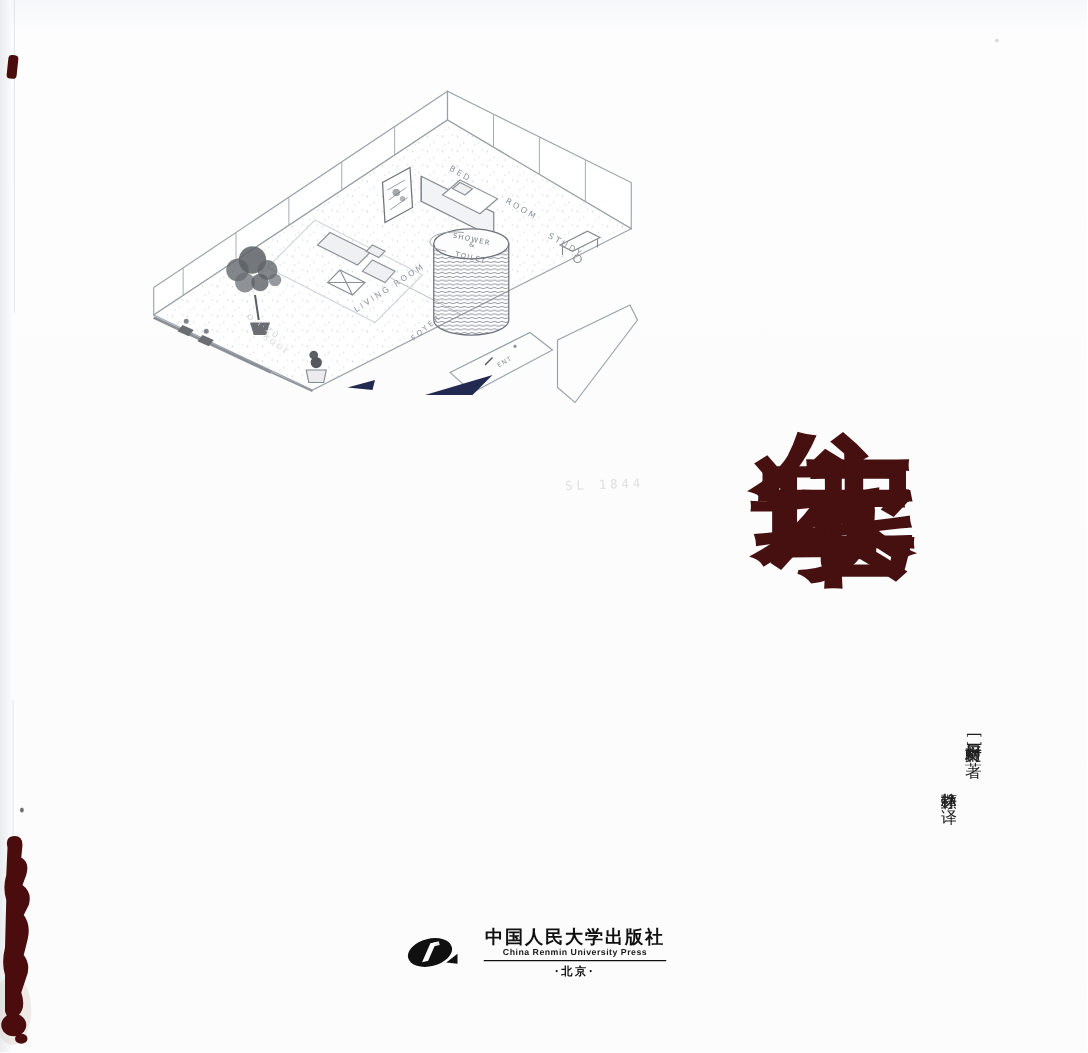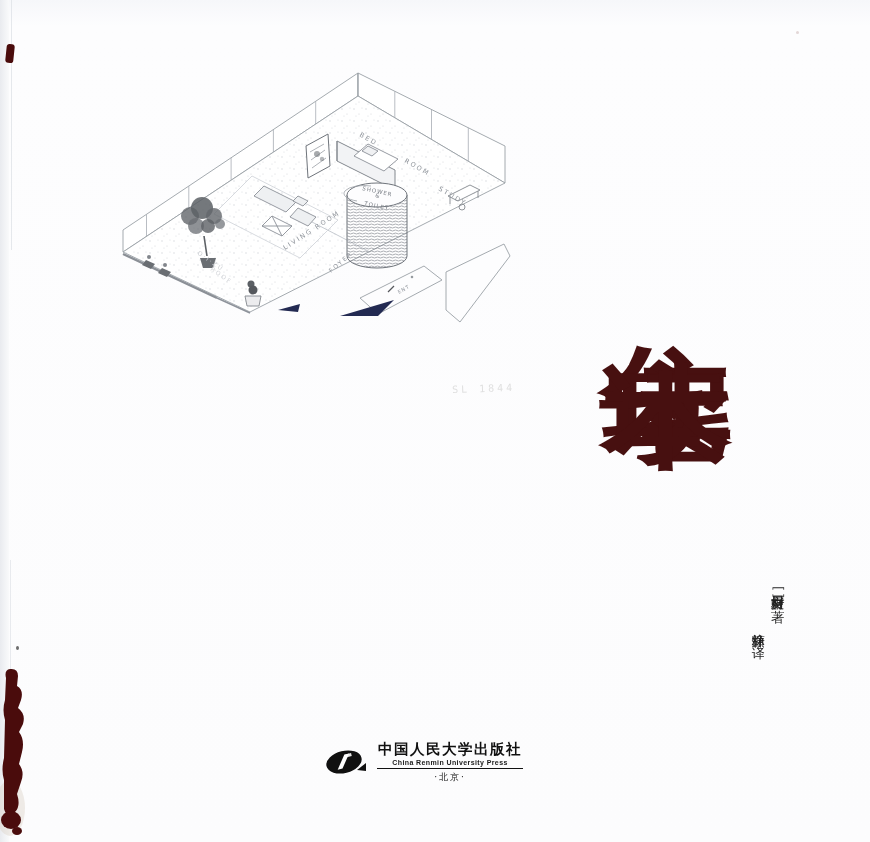--- a/index.html
+++ b/index.html
@@ -41,28 +41,28 @@
   
   .author-col{
     position:absolute;writing-mode:vertical-rl;text-orientation:upright;
     color:#1f1f1f;line-height:1.05;letter-spacing:0;
     font-family:"DejaVu Serif","Liberation Serif",serif;
   }
   .author-original{left:771px;top:585px;font-size:13.5px;height:120px;}
   .author-translator{left:751px;top:624px;font-size:13px;height:80px;}
 
   
-  .publisher{position:absolute;left:324px;top:740px;display:flex;align-items:center;gap:10px;}
+  .publisher{position:absolute;left:324px;top:740px;display:flex;align-items:center;gap:20px;}
   .pub-text{display:flex;flex-direction:column;align-items:center;}
   .pub-cn{font-size:14.5px;font-weight:bold;letter-spacing:1.5px;color:#101010;
     font-family:"DejaVu Serif","Liberation Serif",serif;white-space:nowrap;}
   .pub-en{font-size:7px;font-weight:bold;letter-spacing:.4px;color:#1a1a1a;
     font-family:"Liberation Sans","DejaVu Sans",sans-serif;white-space:nowrap;
     border-bottom:1.5px solid #111;padding:0 1px 1.5px 1px;width:100%;text-align:center;}
-  .pub-city{font-size:9px;font-weight:normal;letter-spacing:2px;color:#101010;margin-top:2px;
+  .pub-city{font-size:9px;font-weight:bold;letter-spacing:2px;color:#101010;margin-top:2px;
     font-family:"DejaVu Serif","Liberation Serif",serif;}
 </style>
 </head>
 <body>
 
 <div class="page">
 
   <div class="edge-shade"></div>
   <div class="crease c1"></div>
   <div class="crease c2"></div>

